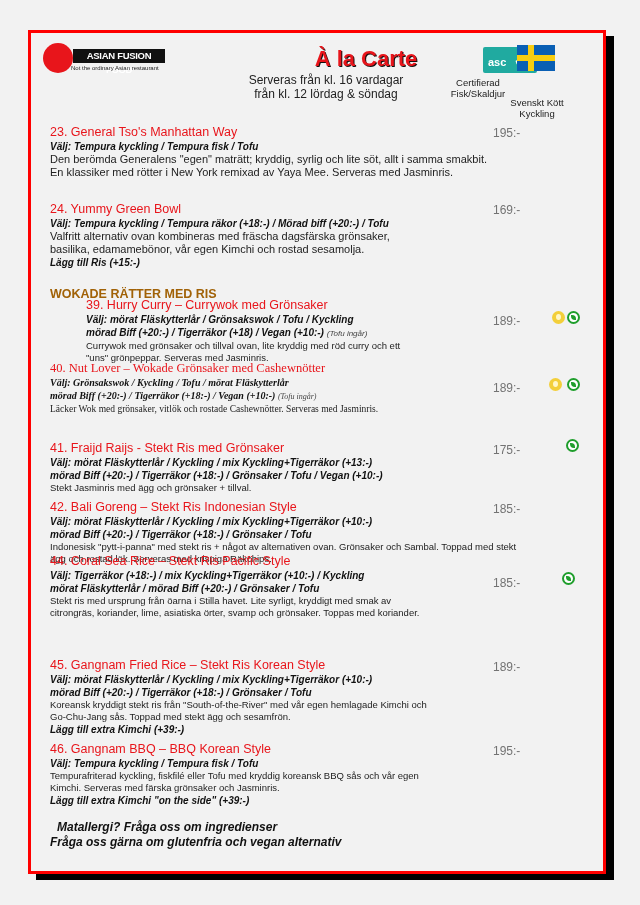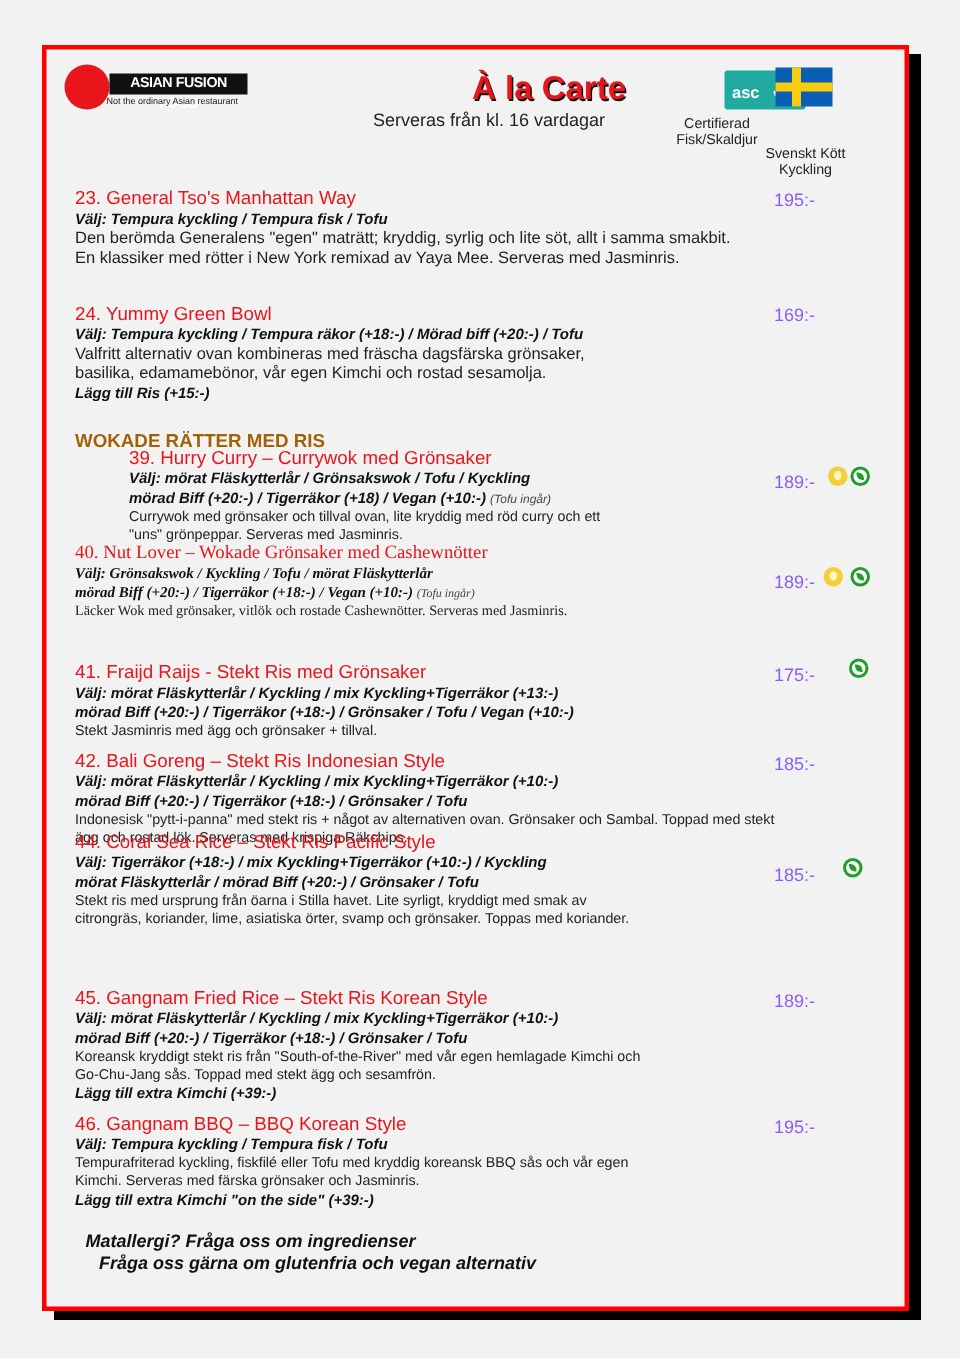--- a/index.html
+++ b/index.html
@@ -20,21 +20,21 @@
   .flag .h { position:absolute; left:0; top:10px; width:38px; height:6px; background:#f8cd10; }
   .cap { font-size:9.5px; line-height:11px; text-align:center; color:#222; }
   
   .item { position:absolute; left:19px; width:450px; }
   .item .name { color:#e8151b; font-size:12.5px; line-height:15px; }
   .item .opt { font-weight:bold; font-style:italic; font-size:10px; line-height:13px; color:#111; }
   .item .opt .small { font-weight:normal; font-size:8px; color:#444; }
   .item .desc { font-size:11px; line-height:13px; color:#222; }
   .item .desc.sm { font-size:9.5px; line-height:12px; }
   .item .extra { font-weight:bold; font-style:italic; font-size:10px; line-height:13px; color:#111; }
-  .price { position:absolute; left:485px; color:#8b5cf6; font-size:12px;text-align:right; }
+  .price { position:absolute; left:462px; color:#737373; font-size:12px;text-align:right; }
   .section { position:absolute; left:19px; top:254px; color:#a16207; font-weight:bold; font-size:12.5px; }
   .icon { position:absolute; width:13px; height:13px; border-radius:50%; }
   .veg { background:#fff; border:2px solid #1f9e2c; box-sizing:border-box; }
   .veg::after { content:""; position:absolute; left:2px; top:2px; width:5px; height:5px; background:#1f9e2c; border-radius:0 4px 0 4px; }
   .nut { background:#f3cf3a; }
   .nut::after { content:""; position:absolute; left:4px; top:3px; width:5px; height:6px; border-radius:50%; background:#fff7c8; }
   .footer { position:absolute; left:19px; font-weight:bold; font-style:italic; font-size:12px; line-height:15px; color:#111; }
 </style>
 </head>
 <body>
@@ -42,20 +42,21 @@
 <div class="shadow"></div>
 <div class="frame">
 
   <div class="abs logo-circle"></div>
   <div class="abs logo-bar">ASIAN FUSION FOOD</div>
   <div class="abs logo-sub">Not the ordinary Asian restaurant</div>
 
   <div class="abs title">À la Carte</div>
   <div class="abs serv">
     <div>Serveras från kl. 16 vardagar</div>
+    <div>från kl. 12 lördag &amp; söndag</div>
   </div>
 
   <div class="abs asc">
     <span style="position:absolute;left:5px;top:9px;">asc</span>
     <span style="position:absolute;left:30px;top:2px;font-size:18px;font-weight:normal;">✓</span>
   </div>
   <div class="abs cap" style="left:412px;top:44px;width:70px;">
     <div>Certifierad</div>
     <div>Fisk/Skaldjur</div>
   </div>
@@ -142,14 +143,14 @@
 
   <div class="item" style="top:709px;">
     <div class="name">46. Gangnam BBQ – BBQ Korean Style</div>
     <div class="opt">Välj: Tempura kyckling  /  Tempura fisk  /  Tofu</div>
     <div class="desc sm" style="width:400px;">Tempurafriterad kyckling, fiskfilé eller Tofu med kryddig koreansk BBQ sås och vår egen Kimchi. Serveras med färska grönsaker och Jasminris.</div>
     <div class="extra">Lägg till extra Kimchi "on the side" (+39:-)</div>
   </div>
   <div class="price" style="top:711px;">195:-</div>
 
   <div class="footer" style="top:787px;left:26px;">Matallergi? Fråga oss om ingredienser</div>
-  <div class="footer" style="top:802px;margin-left:16px;">Fråga oss gärna om glutenfria och vegan alternativ</div>
+  <div class="footer" style="top:802px;">Fråga oss gärna om glutenfria och vegan alternativ</div>
 </div>
 
 </body></html>

